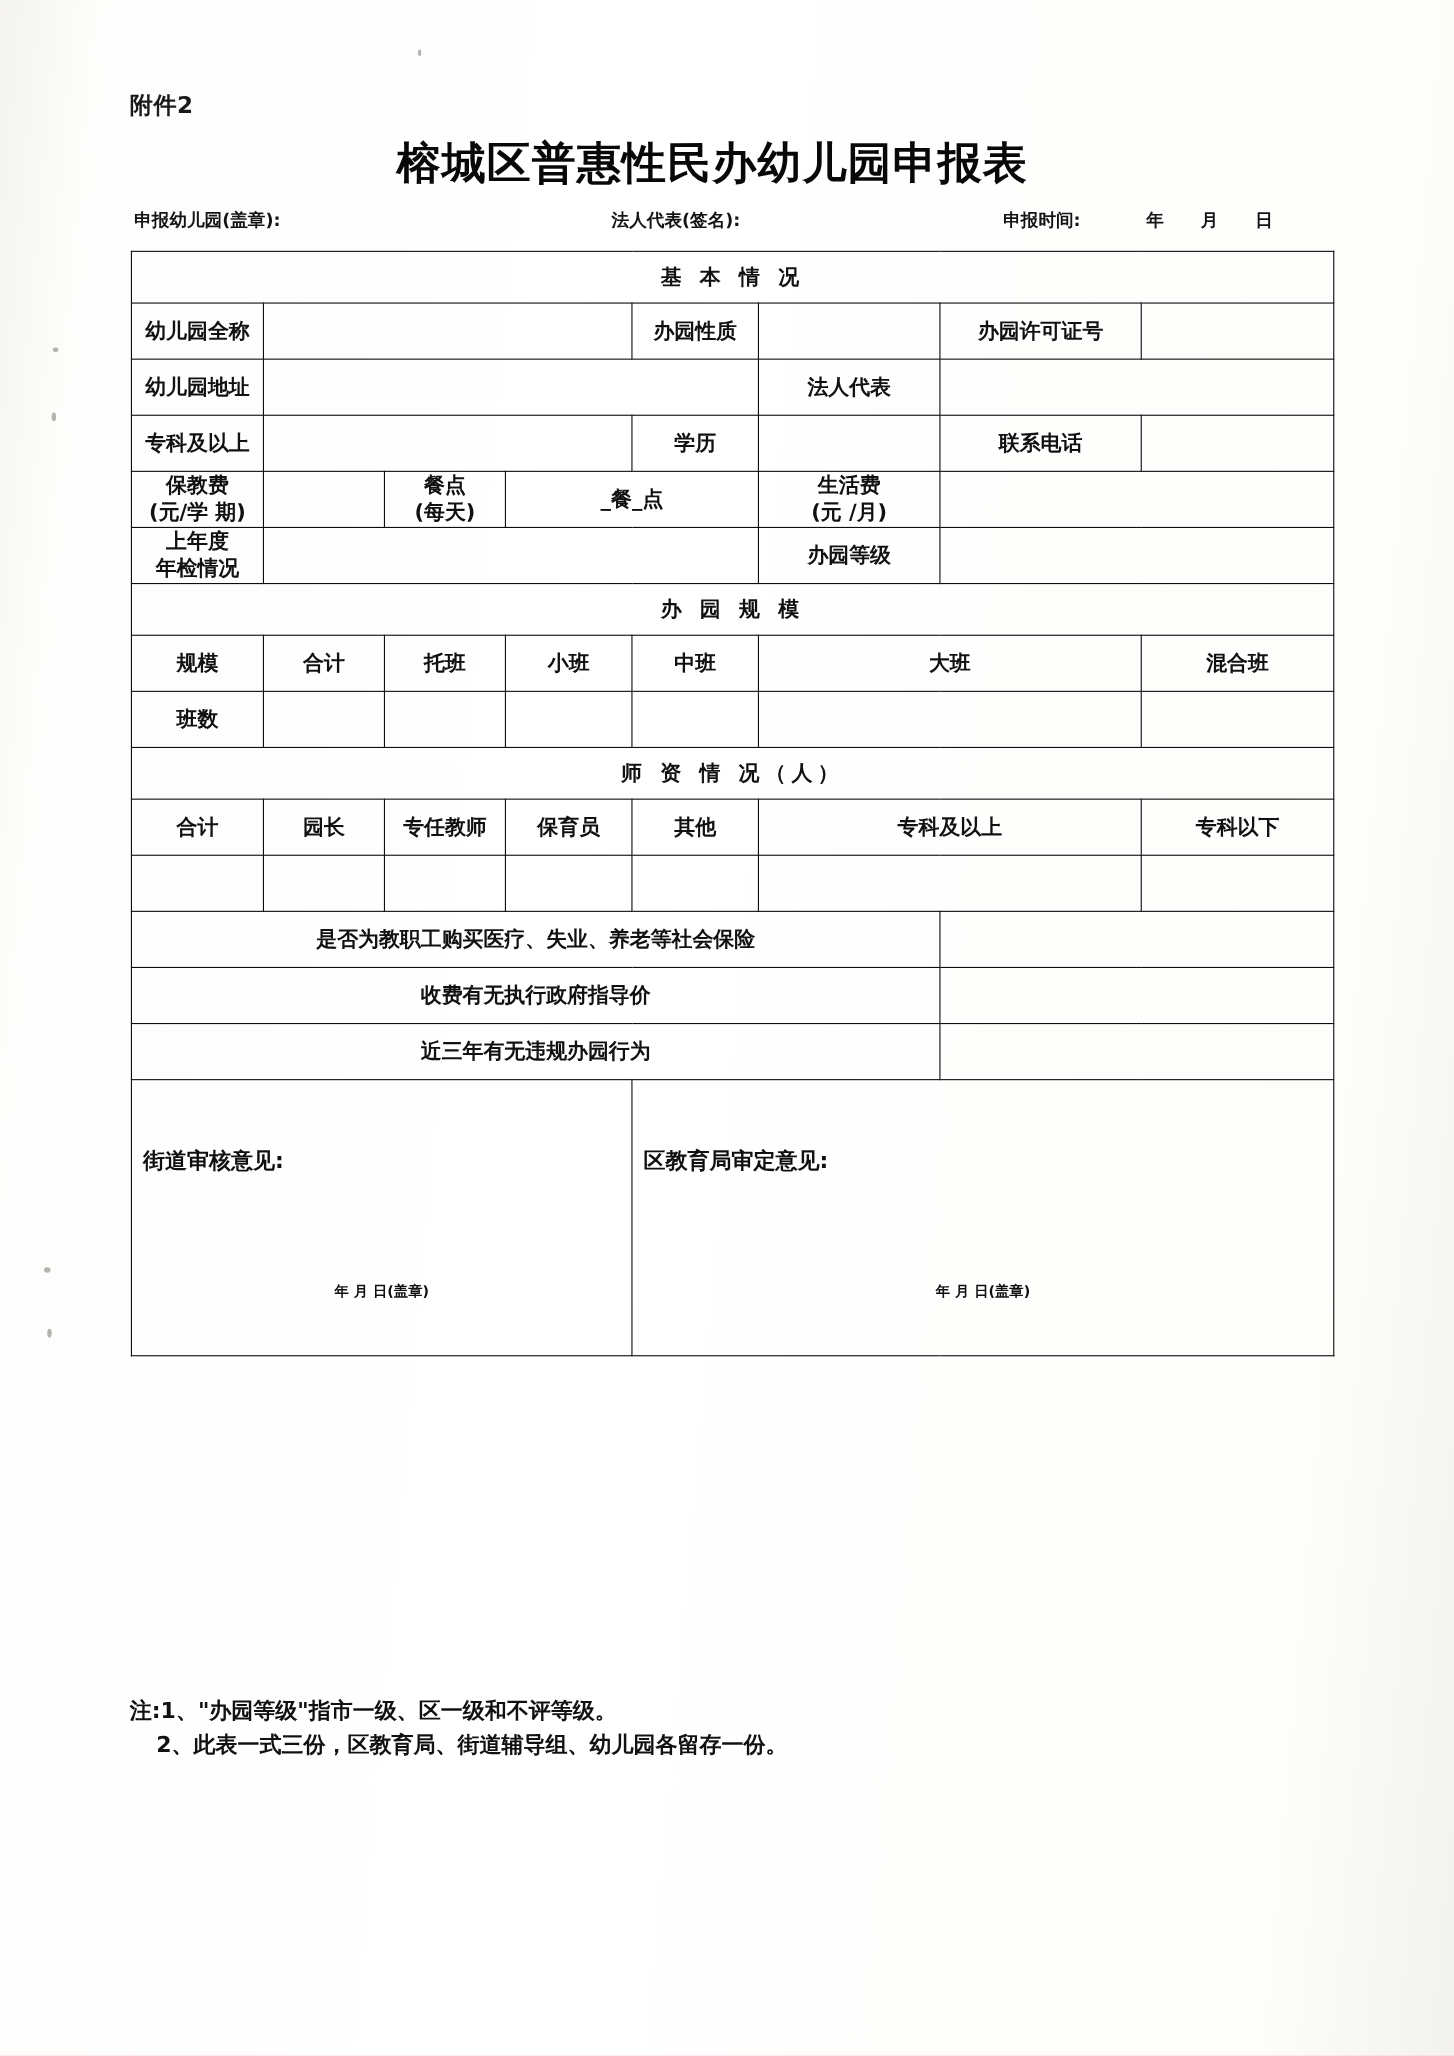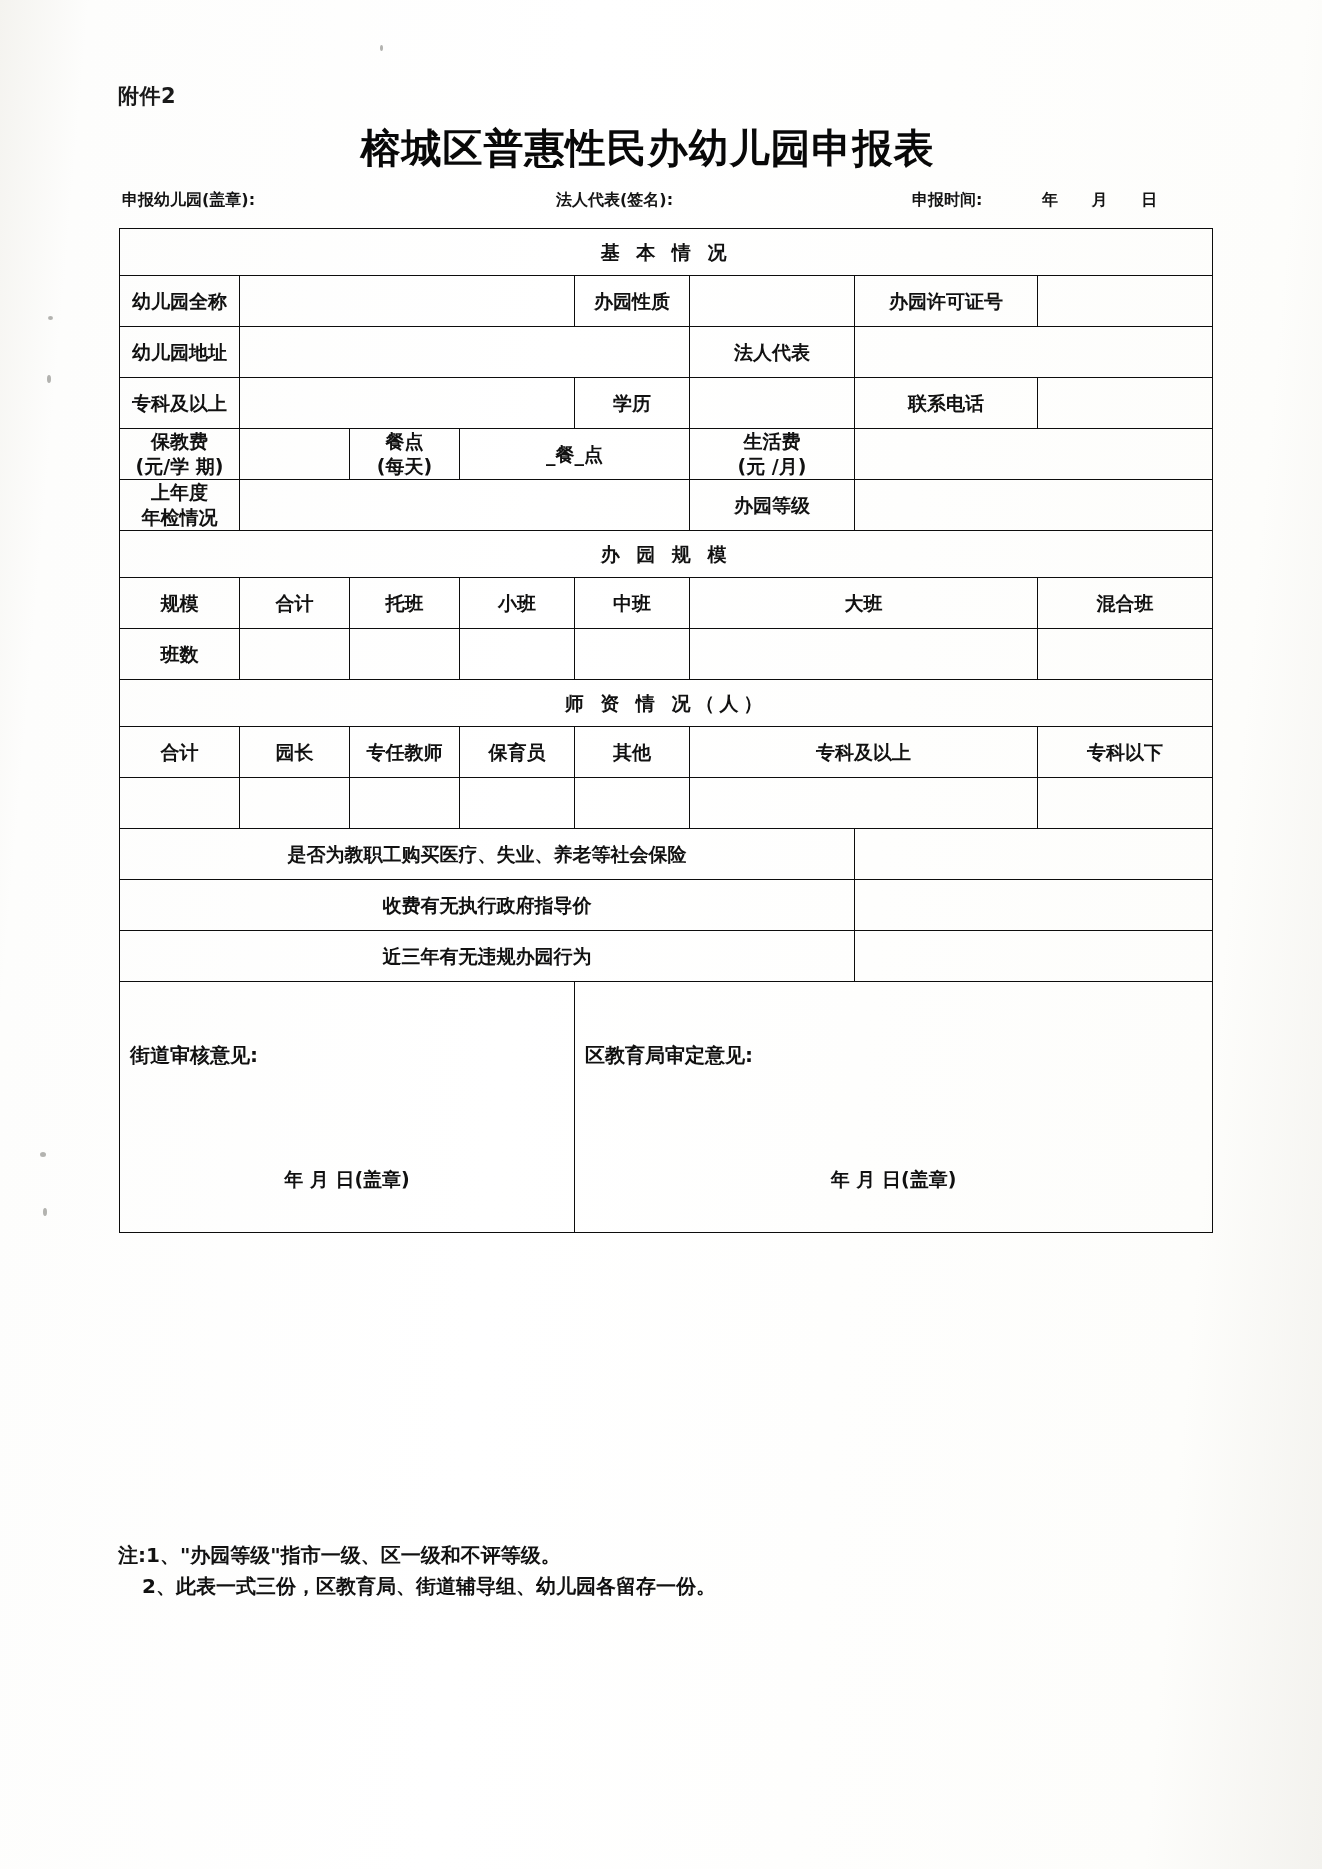--- a/index.html
+++ b/index.html
@@ -113,21 +113,21 @@
     font-size: 20px;
     font-weight: bold;
     color: #101010;
   }
   .op-sign {
     position: absolute;
     left: 0;
     right: 0;
     top: 185px;
     text-align: center;
-    font-size: 19px;
+    font-size: 13px;
     font-weight: bold;
     color: #101010;
   }
 
   .notes {
     position: absolute;
     left: 118px;
     top: 1540px;
     width: 1100px;
     font-size: 20px;

